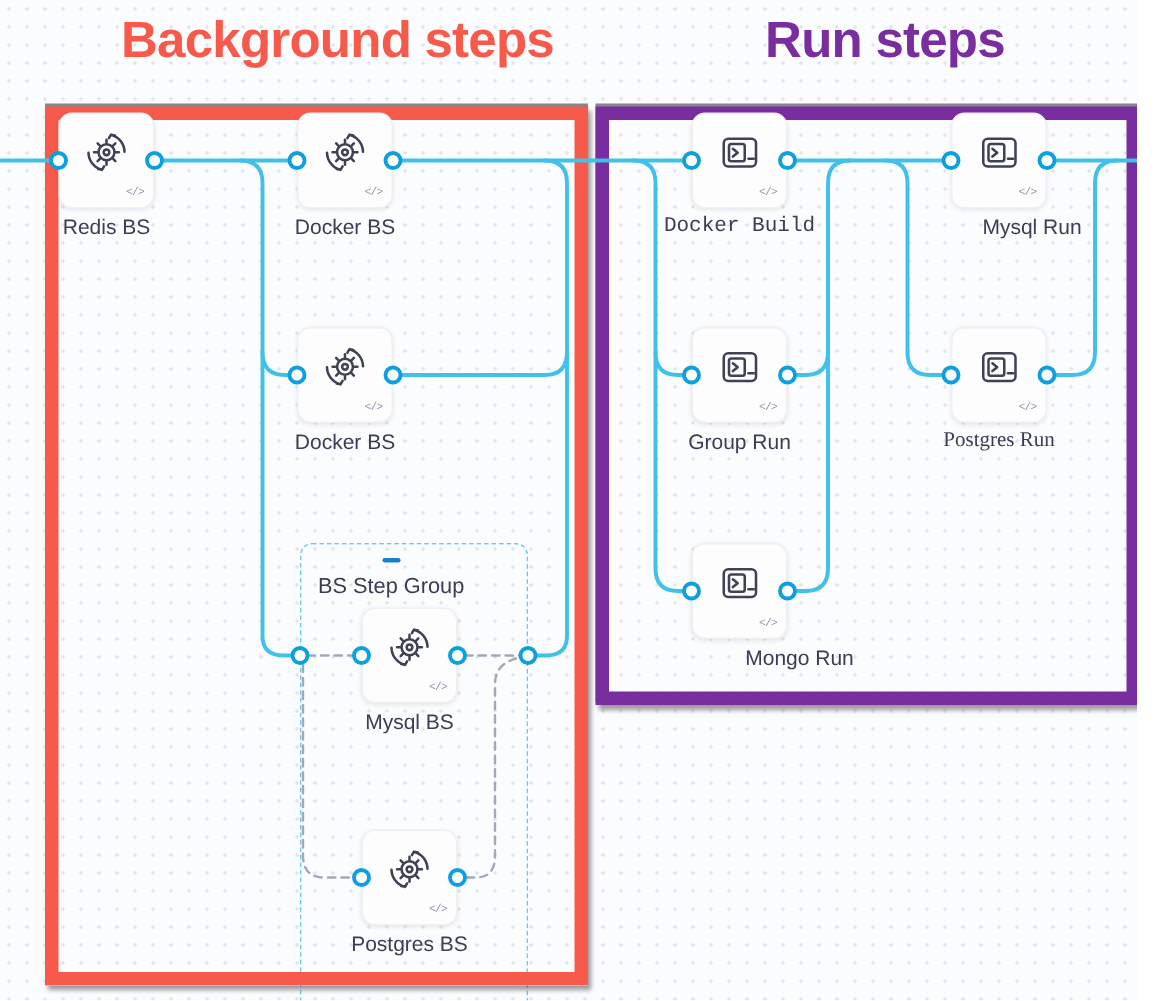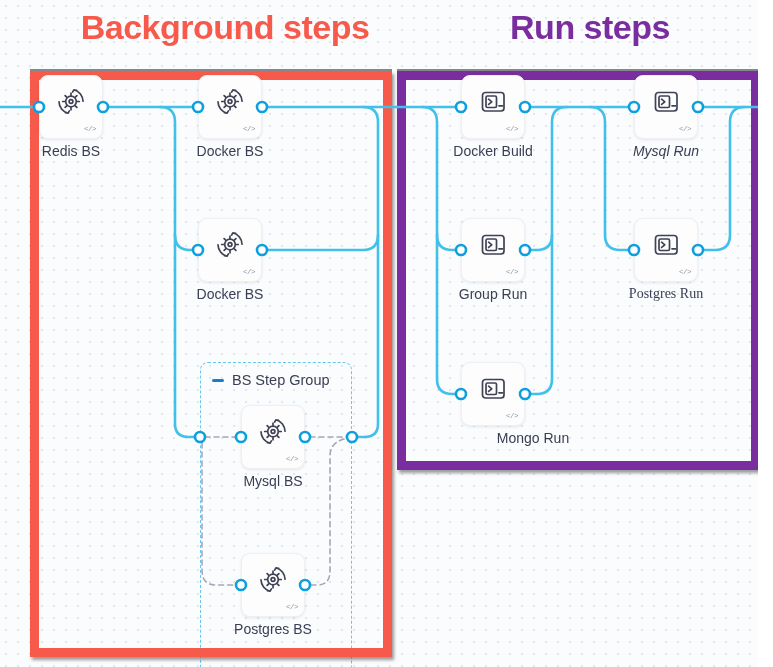--- a/index.html
+++ b/index.html
@@ -18,21 +18,21 @@
   .title-run{color:#7A2D9E;}
   .anno-box{position:absolute;z-index:2;
     box-shadow:0 -2px 0 rgba(72,72,78,.65), 2px 3px 3px rgba(72,72,78,.55);}
   .box-bg{left:30px;top:71px;width:362px;height:586px;border:9px solid #F75A4B;box-sizing:border-box;}
   .box-run{left:397px;top:71px;width:363px;height:399px;border:9px solid #7A2D9E;box-sizing:border-box;}
   .group-box{
     position:absolute;z-index:1;left:200px;top:362px;width:152px;height:312px;
     border:1.6px dashed #66C8F0;border-radius:8px;box-sizing:border-box;
   }
   .group-header{
-    position:absolute;z-index:3;left:212px;top:372px;display:flex;align-items:center;gap:8px;
+    position:absolute;z-index:3;left:212px;top:372px;display:flex;align-items:center;gap:8px;flex-direction:column;
   }
   .minus-icon{width:12px;height:3px;background:#1E7DC8;border-radius:2px;}
   .group-label{font-size:14.5px;color:#3A3E55;white-space:nowrap;}
   .card{
     position:absolute;z-index:3;width:64px;height:64px;background:#FDFDFE;
     border:1px solid #EEF0F3;border-radius:9px;box-sizing:border-box;
     box-shadow:0 1px 3px rgba(40,41,61,0.10);
   }
   .card svg{position:absolute;left:50%;top:9px;transform:translateX(-50%);}
   .code-badge{
@@ -139,34 +139,34 @@
     <svg viewBox="0 0 34 34" width="34" height="34">
       <g stroke="#3F4254" fill="none" stroke-width="1.7" stroke-linejoin="round" stroke-linecap="round">
         <rect x="6.5" y="7.5" width="21.5" height="18.5" rx="3"></rect>
         <rect x="10" y="11" width="10.5" height="11.5" rx="1.5"></rect>
         <polyline points="12.6,14.2 15.8,16.8 12.6,19.4"></polyline>
         <path d="M23,20.8h3.5"></path>
       </g>
     </svg>
     <span class="code-badge">&lt;/&gt;</span>
   </div>
-  <div class="step-label" style="left:493px;top:143px;">Docker Build</div>
+  <div class="step-label" style="left:493px;top:143px;font-family:Liberation Mono, monospace;">Docker Build</div>
 
   <div class="card" style="left:634px;top:75px;">
     <svg viewBox="0 0 34 34" width="34" height="34">
       <g stroke="#3F4254" fill="none" stroke-width="1.7" stroke-linejoin="round" stroke-linecap="round">
         <rect x="6.5" y="7.5" width="21.5" height="18.5" rx="3"></rect>
         <rect x="10" y="11" width="10.5" height="11.5" rx="1.5"></rect>
         <polyline points="12.6,14.2 15.8,16.8 12.6,19.4"></polyline>
         <path d="M23,20.8h3.5"></path>
       </g>
     </svg>
     <span class="code-badge">&lt;/&gt;</span>
   </div>
-  <div class="step-label" style="left:666px;top:143px;font-style:italic;">Mysql Run</div>
+  <div class="step-label" style="left:688px;top:143px;">Mysql Run</div>
 
   <div class="card" style="left:461px;top:218px;">
     <svg viewBox="0 0 34 34" width="34" height="34">
       <g stroke="#3F4254" fill="none" stroke-width="1.7" stroke-linejoin="round" stroke-linecap="round">
         <rect x="6.5" y="7.5" width="21.5" height="18.5" rx="3"></rect>
         <rect x="10" y="11" width="10.5" height="11.5" rx="1.5"></rect>
         <polyline points="12.6,14.2 15.8,16.8 12.6,19.4"></polyline>
         <path d="M23,20.8h3.5"></path>
       </g>
     </svg>

